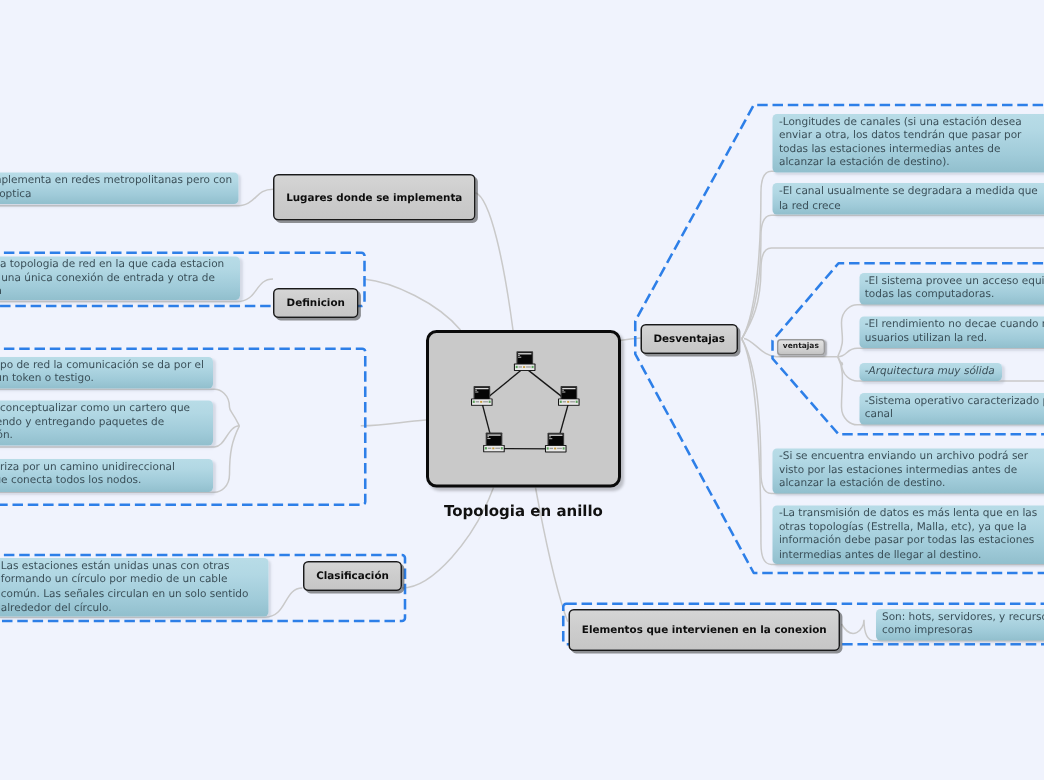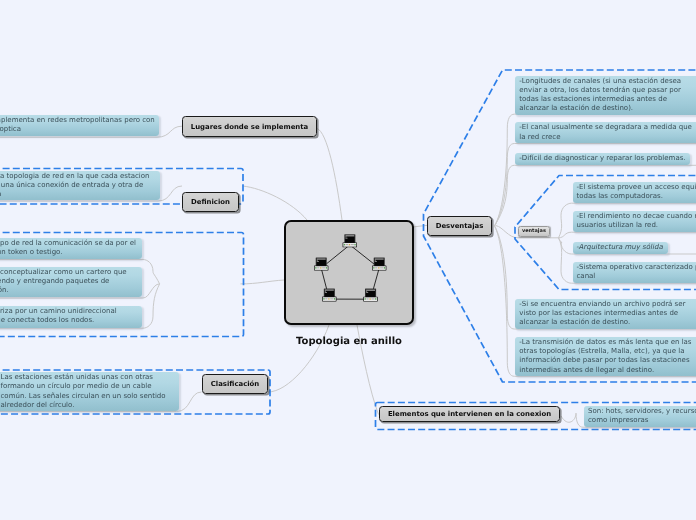--- a/index.html
+++ b/index.html
@@ -102,46 +102,45 @@
 formando un círculo por medio de un cable
 común. Las señales circulan en un solo sentido
 alrededor del círculo.</div>
 
   <div class="leaf" style="left:515.3px;top:75.6px;width:203px;height:39px;">-Longitudes de canales (si una estación desea
 enviar a otra, los datos tendrán que pasar por
 todas las estaciones intermedias antes de
 alcanzar la estación de destino).</div>
   <div class="leaf" style="left:515.3px;top:122.2px;width:203px;height:20.8px;">-El canal usualmente se degradara a medida que
 la red crece</div>
-  <div class="leaf" style="left:515.3px;top:153.2px;width:175px;height:11.6px;">-Difícil de diagnosticar y reparar los problemas.</div>
   <div class="leaf" style="left:515.3px;top:298.5px;width:203px;height:30px;">-Si se encuentra enviando un archivo podrá ser
 visto por las estaciones intermedias antes de
 alcanzar la estación de destino.</div>
   <div class="leaf" style="left:515.3px;top:336.9px;width:203px;height:39px;">-La transmisión de datos es más lenta que en las
 otras topologías (Estrella, Malla, etc), ya que la
 información debe pasar por todas las estaciones
 intermedias antes de llegar al destino.</div>
 
   <div class="leaf" style="left:572.5px;top:181.9px;width:146px;height:20.8px;">-El sistema provee un acceso equitativo a
 todas las computadoras.</div>
   <div class="leaf" style="left:572.5px;top:210.9px;width:146px;height:20.8px;">-El rendimiento no decae cuando muchos
 usuarios utilizan la red.</div>
   <div class="leaf" style="left:572.5px;top:242px;width:95.3px;height:11.6px;font-style:italic;">-Arquitectura muy sólida</div>
   <div class="leaf" style="left:572.5px;top:261.9px;width:146px;height:20.8px;">-Sistema operativo caracterizado por un solo
 canal</div>
 
   <div class="leaf" style="left:584px;top:405.9px;width:134px;height:20.8px;">Son: hots, servidores, y recursos
 como impresoras</div>
 
-  <div class="topic" style="left:182px;top:116px;width:135px;height:21px;">Lugares donde se implementa</div>
+  <div class="topic" style="left:182px;top:116px;width:135px;height:31px;">Lugares donde se implementa</div>
   <div class="topic" style="left:182px;top:176px;width:57px;height:20px;margin-top:16px;">Definicion</div>
   <div class="topic" style="left:202px;top:374px;width:66px;height:20px;">Clasificación</div>
   <div class="topic" style="left:427px;top:216px;width:65px;height:20px;">Desventajas</div>
   <div class="topic small" style="left:518px;top:226.3px;width:31.8px;height:10.4px;">ventajas</div>
-  <div class="topic" style="left:379px;top:406px;width:181px;height:16px;">Elementos que intervienen en la conexion</div>
+  <div class="topic" style="left:379px;top:406px;width:181px;height:28px;">Elementos que intervienen en la conexion</div>
 
   <div class="root" style="left:284px;top:220px;width:130px;height:105px;">
     <svg width="130" height="105" viewBox="0 0 130 105" style="position:absolute;left:0px;top:-1.5px;">
       <defs>
         <g id="pc">
           <rect x="1.9" y="0.1" width="11.1" height="8.7" rx="0.5" fill="#3a3a3a"></rect>
           <rect x="2.7" y="0.9" width="9.5" height="7.9" fill="#050505"></rect>
           <rect x="3.0" y="1.3" width="8.9" height="0.9" fill="#d8d8d8"></rect>
           <rect x="3.0" y="2.5" width="1.1" height="0.7" fill="#c0c0c0"></rect>
           <rect x="3.0" y="3.7" width="2.1" height="0.7" fill="#b6b6b6"></rect>

